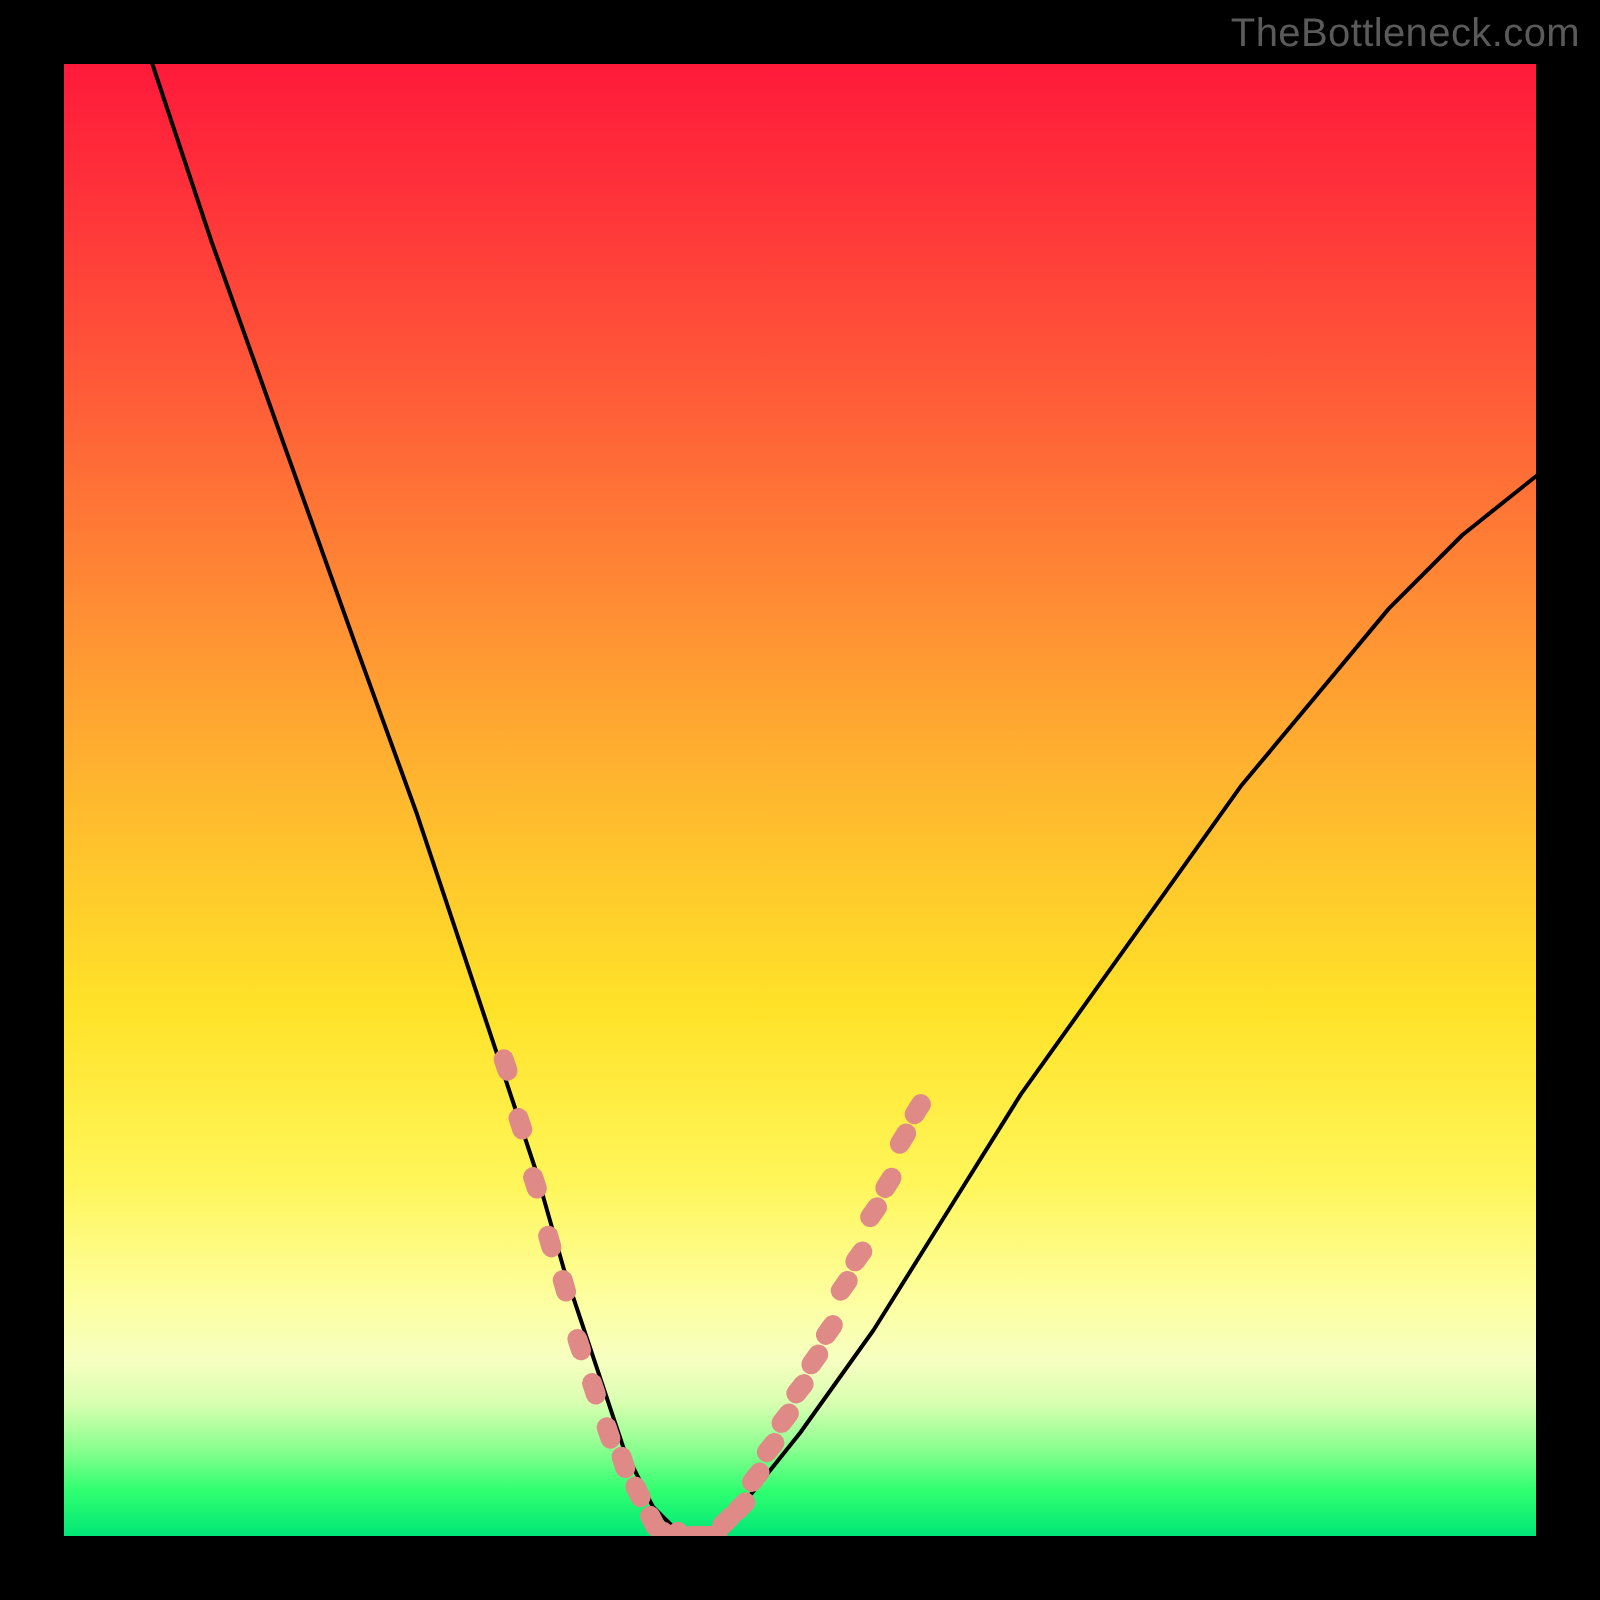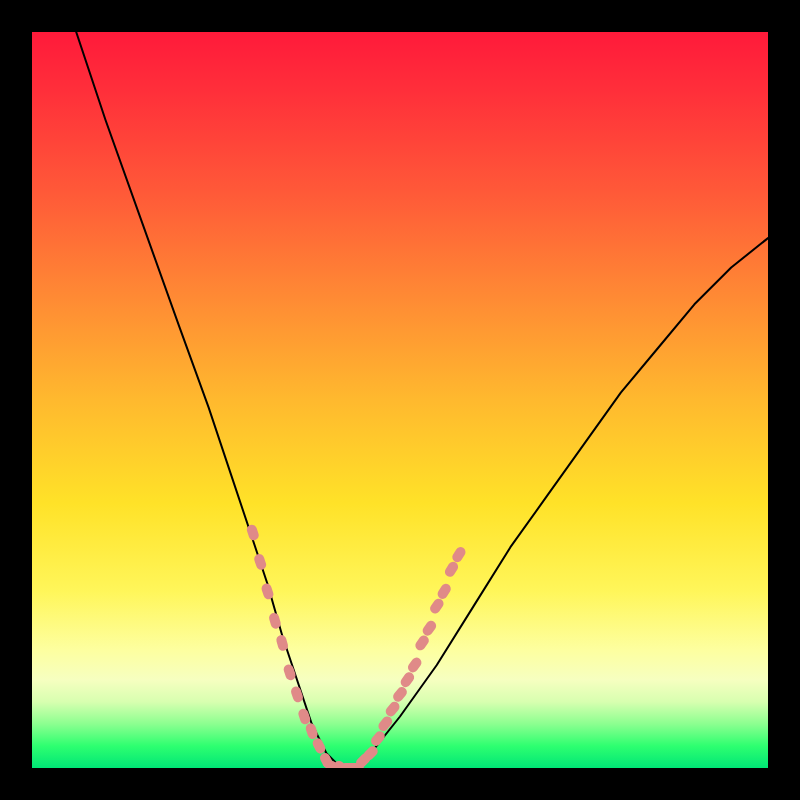--- a/index.html
+++ b/index.html
@@ -58,20 +58,21 @@
     left: 0;
     top: 0;
     width: 736px;
     height: 736px;
   }
 </style>
 </head>
 <body>
 
 <div class="frame">
+  <div class="watermark">TheBottleneck.com</div>
 
   <div class="plot">
     <svg class="curve" viewBox="0 0 736 736" preserveAspectRatio="none">
       <path id="curve-path" fill="none" stroke="#000000" stroke-width="2" stroke-linecap="round" stroke-linejoin="round" d="M44.2 0.0 L73.6 88.3 L110.4 191.4 L147.2 294.4 L176.6 375.4 L198.7 441.6 L220.8 507.8 L235.5 552.0 L250.2 603.5 L265.0 647.7 L279.7 691.8 L294.4 721.3 L309.1 736.0 L323.8 736.0 L338.6 721.3 L368.0 684.5 L404.8 633.0 L441.6 574.1 L478.4 515.2 L515.2 463.7 L552.0 412.2 L588.8 360.6 L625.6 316.5 L662.4 272.3 L699.2 235.5 L736.0 206.1"></path>
       <g id="markers-group">
           <rect x="212.8" y="495.5" width="16" height="10" rx="5" ry="5" fill="#e08a88" stroke="#c97a78" stroke-width="0" transform="rotate(71.6 220.8 500.5)"></rect>
           <rect x="220.2" y="524.9" width="16" height="10" rx="5" ry="5" fill="#e08a88" stroke="#c97a78" stroke-width="0" transform="rotate(71.6 228.2 529.9)"></rect>
           <rect x="227.5" y="554.4" width="16" height="10" rx="5" ry="5" fill="#e08a88" stroke="#c97a78" stroke-width="0" transform="rotate(71.6 235.5 559.4)"></rect>
           <rect x="234.9" y="583.8" width="16" height="10" rx="5" ry="5" fill="#e08a88" stroke="#c97a78" stroke-width="0" transform="rotate(74.1 242.9 588.8)"></rect>
           <rect x="242.2" y="605.9" width="16" height="10" rx="5" ry="5" fill="#e08a88" stroke="#c97a78" stroke-width="0" transform="rotate(74.1 250.2 610.9)"></rect>

